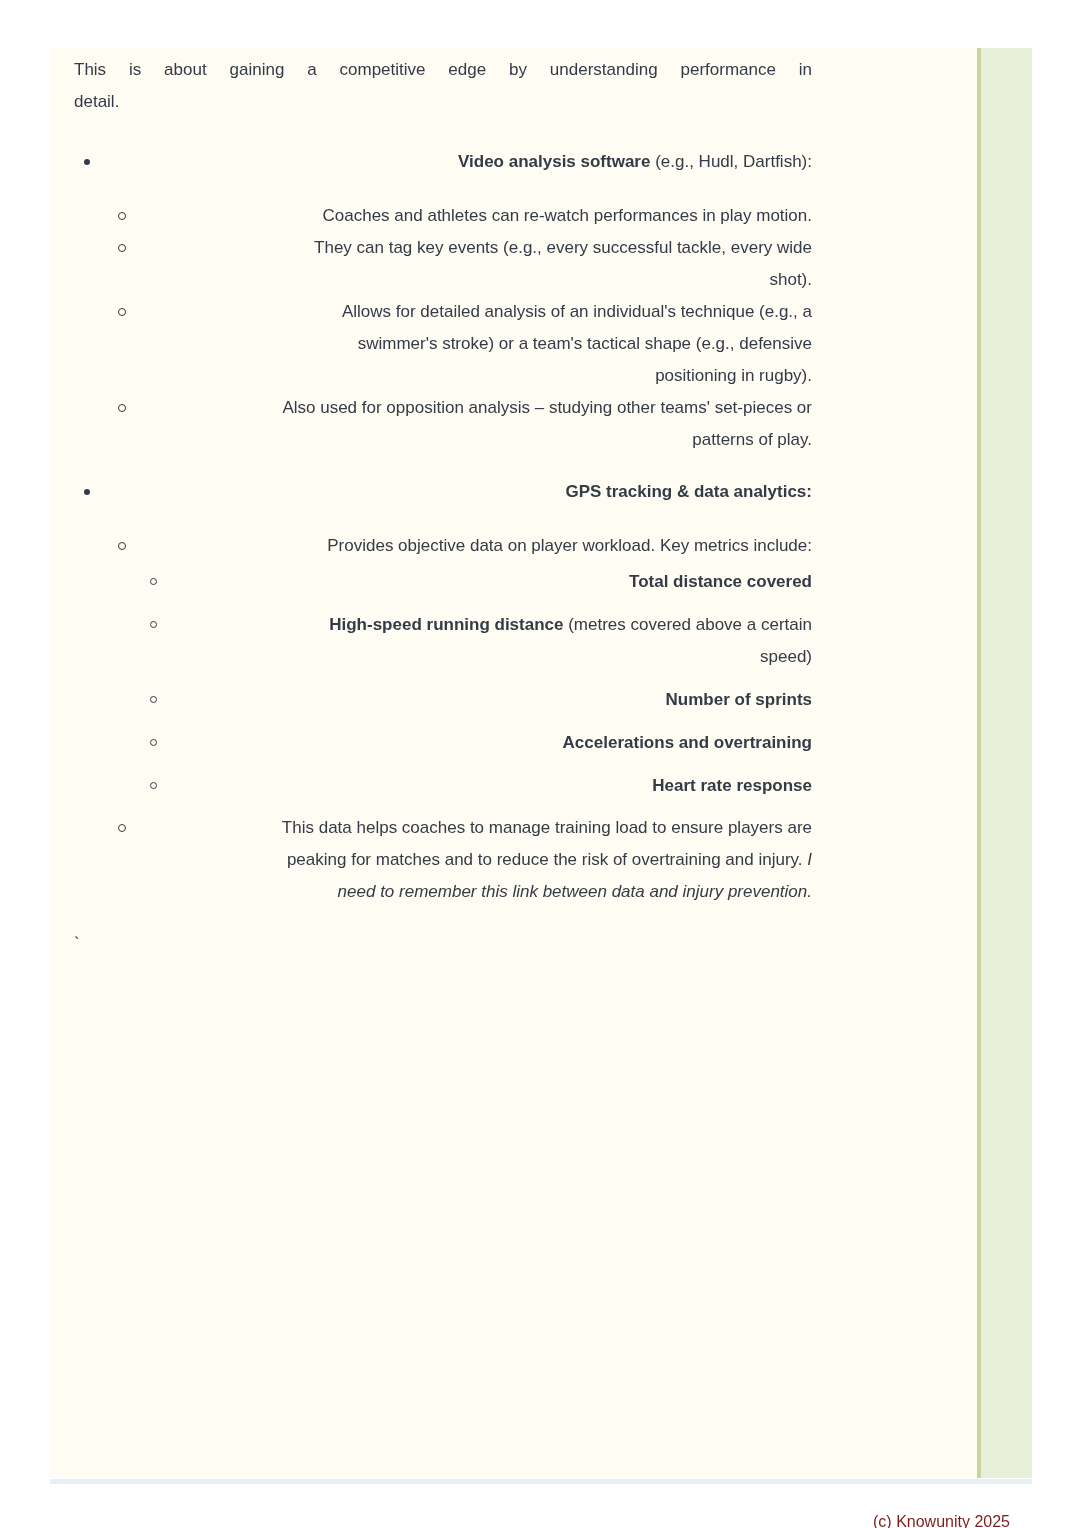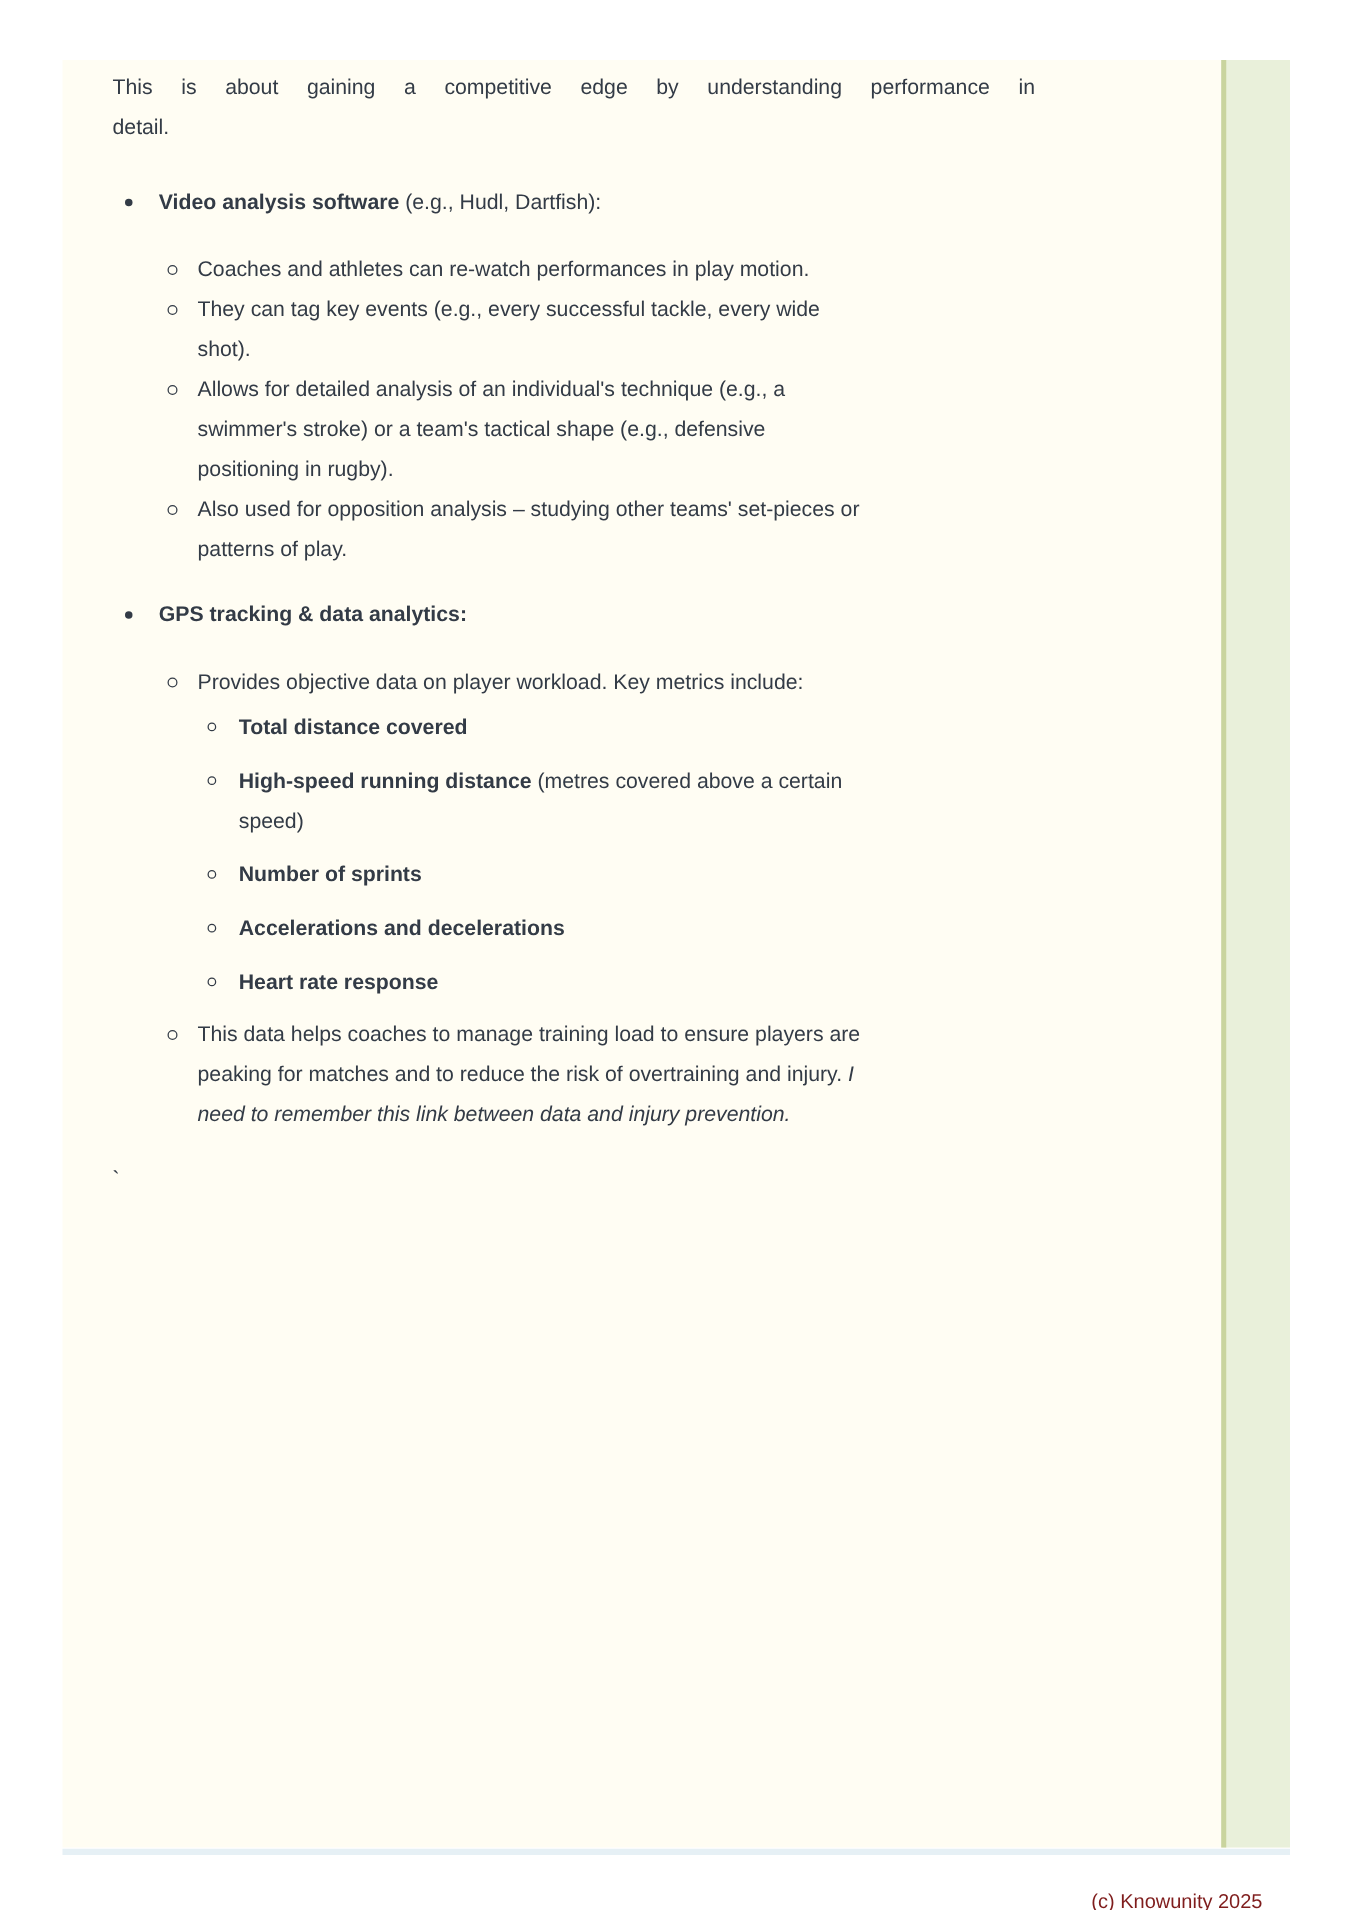--- a/index.html
+++ b/index.html
@@ -18,41 +18,41 @@
   }
   .stripe {
     position: absolute;
     top: 0; right: 0; bottom: 0;
     width: 51px;
     background: #e9f0da;
     border-left: 4px solid #c9d49e;
   }
   .content {
     position: absolute;
-    left: 40px; top: 0;
+    left: 24px; top: 0;
     width: 738px;
     padding-top: 6px;
     color: #333b46;
     font-size: 17px;
     line-height: 32px;
   }
   p.intro {
     margin: 0;
     white-space: pre-line;
     text-align: justify;
     text-align-last: justify;
   }
   ul { list-style: none; margin: 0; padding: 0; }
   li { position: relative; }
   .li-text { white-space: pre-line; }
   strong { font-weight: 700; }
   .em { font-style: italic; }
 
   .l1 { margin-top: 28px; }
-  .l1 > li { padding-left: 37px; }
+  .l1 > li { padding-left: 37px; text-align: right; }
   .l1 > li + li { margin-top: 20px; }
 
   .l2 { margin-top: 22px; margin-left: -37px; }
   .l2 > li { padding-left: 68px; }
   .l2 > li + li { }
 
   .l3 { margin-top: 4px; margin-left: -68px; margin-bottom: 10px; }
   .l3 > li { padding-left: 101px; }
   .l3 > li + li { margin-top: 11px; }
 
@@ -157,21 +157,21 @@
                 <span class="m-circle-sm"></span>
                 <div class="li-text"><strong>High-speed running distance</strong><span> (metres covered above a certain
 speed)</span></div>
               </li>
               <li>
                 <span class="m-circle-sm"></span>
                 <div class="li-text"><strong>Number of sprints</strong><span></span></div>
               </li>
               <li>
                 <span class="m-circle-sm"></span>
-                <div class="li-text"><strong>Accelerations and decelerations</strong><span></span></div>
+                <div class="li-text"><strong>Accelerations and overtraining</strong><span></span></div>
               </li>
               <li>
                 <span class="m-circle-sm"></span>
                 <div class="li-text"><strong>Heart rate response</strong><span></span></div>
               </li>
             </ul>
           </li>
 
           <li>
             <span class="m-circle"></span>

